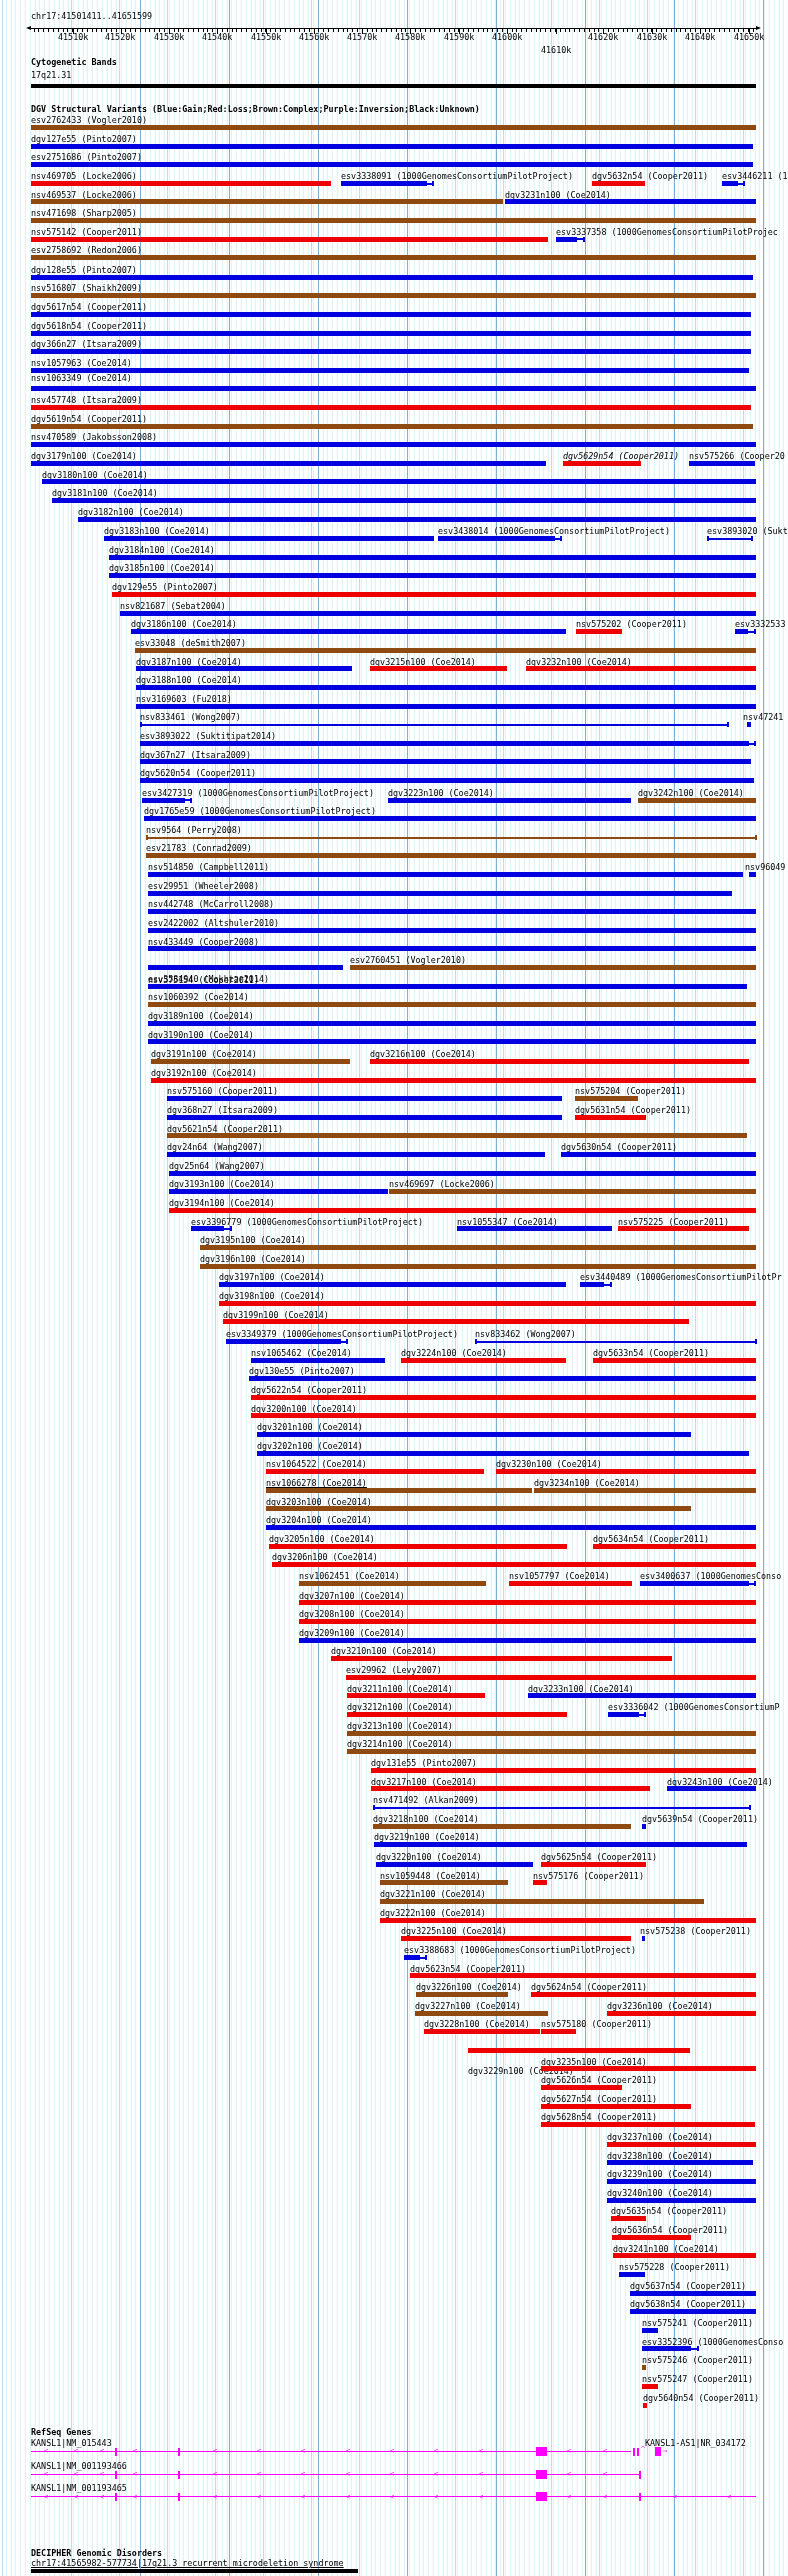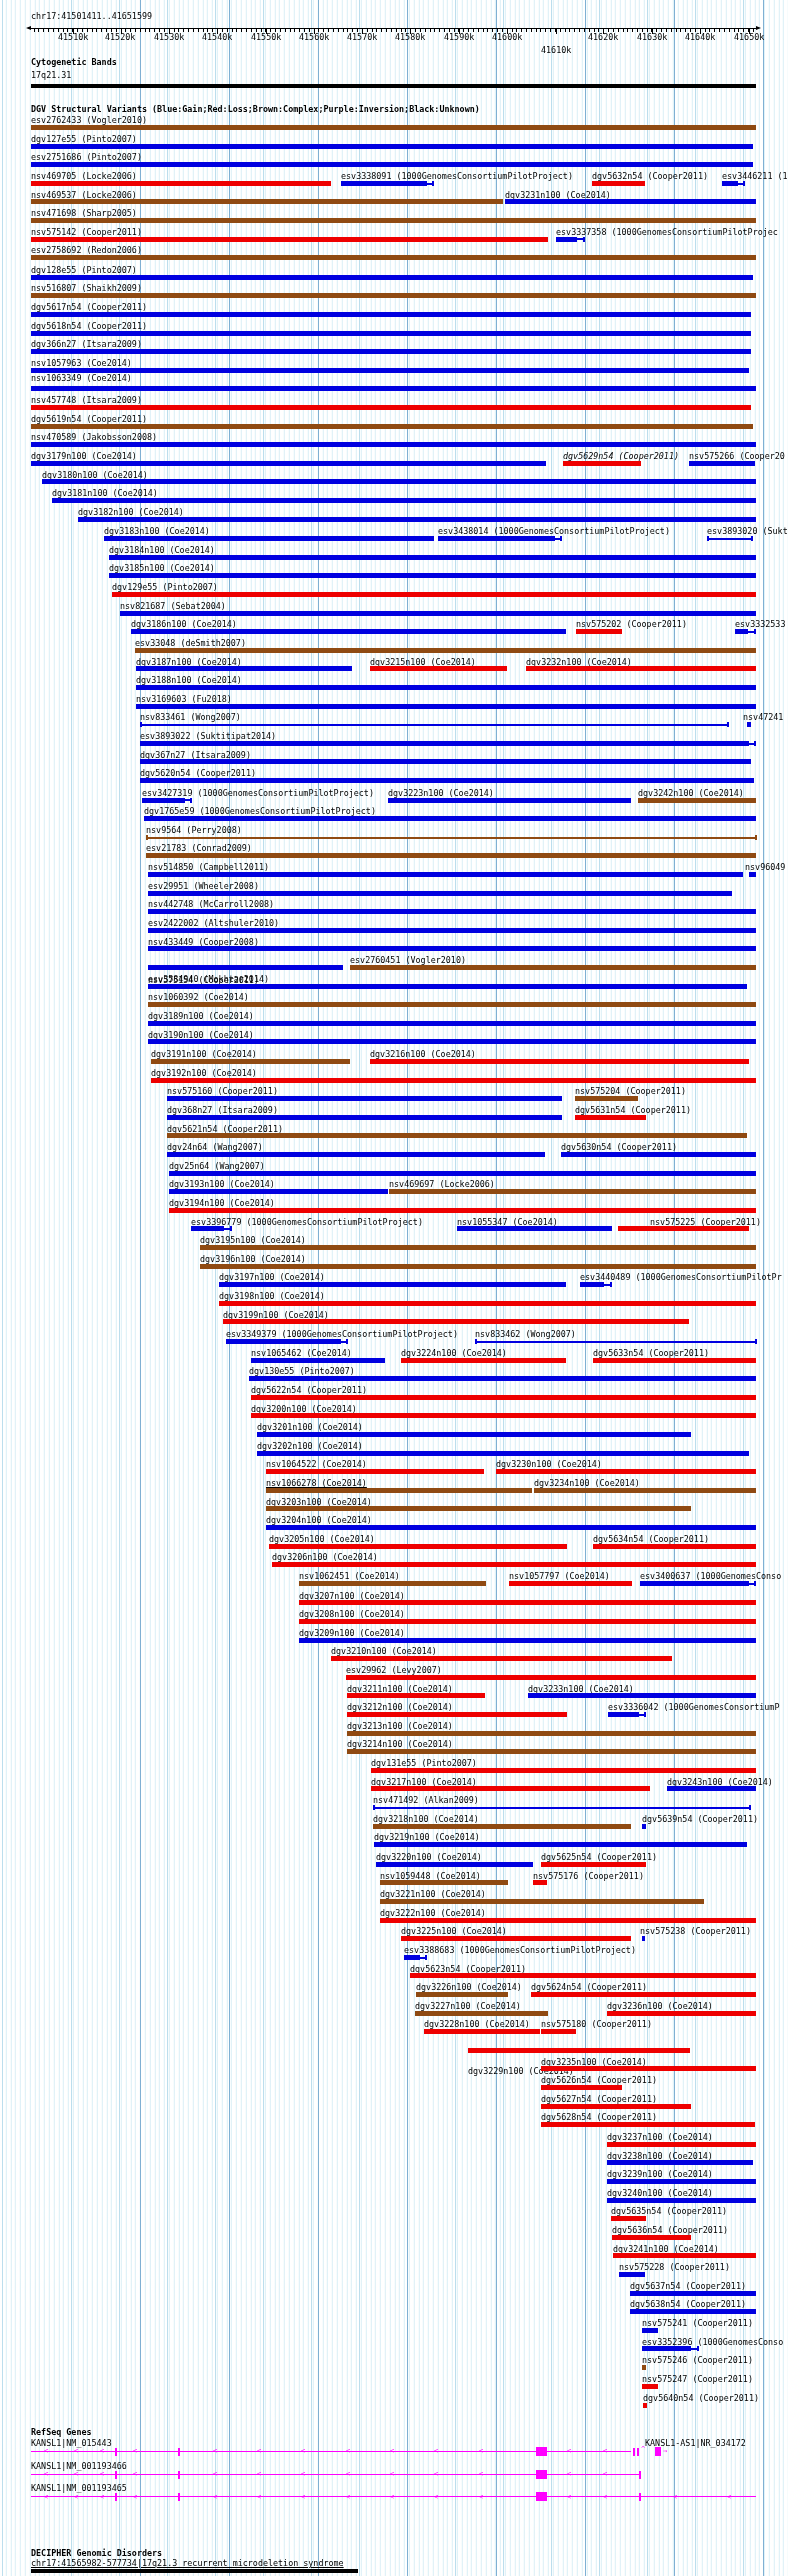--- a/index.html
+++ b/index.html
@@ -423,21 +423,21 @@
       <div class="bar" style="left: 389px; top: 1189px; width: 367px; background: rgb(143, 74, 18);"></div>
       <div class="abs lbl" style="left: 169px; top: 1199px;">dgv3194n100 (Coe2014)</div>
       <div class="bar" style="left: 169px; top: 1208px; width: 587px; background: rgb(238, 0, 0);"></div>
       <div class="abs lbl" style="left: 191px; top: 1218px;">esv3396779 (1000GenomesConsortiumPilotProject)</div>
       <div class="vtick" style="left: 191px; top: 1226px; height: 5.3px; background: rgb(0, 0, 224);"></div>
       <div class="vtick" style="left: 230px; top: 1226px; height: 5.3px; background: rgb(0, 0, 224);"></div>
       <div class="thin" style="left: 191px; top: 1228px; width: 41px; background: rgb(0, 0, 224);"></div>
       <div class="bar" style="left: 192px; top: 1226px; width: 32px; background: rgb(0, 0, 224);"></div>
       <div class="abs lbl" style="left: 457px; top: 1218px;">nsv1055347 (Coe2014)</div>
       <div class="bar" style="left: 457px; top: 1226px; width: 155px; background: rgb(0, 0, 224);"></div>
-      <div class="abs lbl" style="left: 618px; top: 1218px; margin-left: 32px;">nsv575225 (Cooper2011)</div>
+      <div class="abs lbl" style="left: 618px; top: 1218px;">nsv575225 (Cooper2011)</div>
       <div class="bar" style="left: 618px; top: 1226px; width: 131px; background: rgb(238, 0, 0);"></div>
       <div class="abs lbl" style="left: 200px; top: 1236px;">dgv3195n100 (Coe2014)</div>
       <div class="bar" style="left: 200px; top: 1245px; width: 556px; background: rgb(143, 74, 18);"></div>
       <div class="abs lbl" style="left: 200px; top: 1255px;">dgv3196n100 (Coe2014)</div>
       <div class="bar" style="left: 200px; top: 1264px; width: 556px; background: rgb(143, 74, 18);"></div>
       <div class="abs lbl" style="left: 219px; top: 1273px;">dgv3197n100 (Coe2014)</div>
       <div class="bar" style="left: 219px; top: 1282px; width: 347px; background: rgb(0, 0, 224);"></div>
       <div class="abs lbl" style="left: 580px; top: 1273px;">esv3440489 (1000GenomesConsortiumPilotPr</div>
       <div class="vtick" style="left: 580px; top: 1282px; height: 5.3px; background: rgb(0, 0, 224);"></div>
       <div class="vtick" style="left: 610px; top: 1282px; height: 5.3px; background: rgb(0, 0, 224);"></div>

